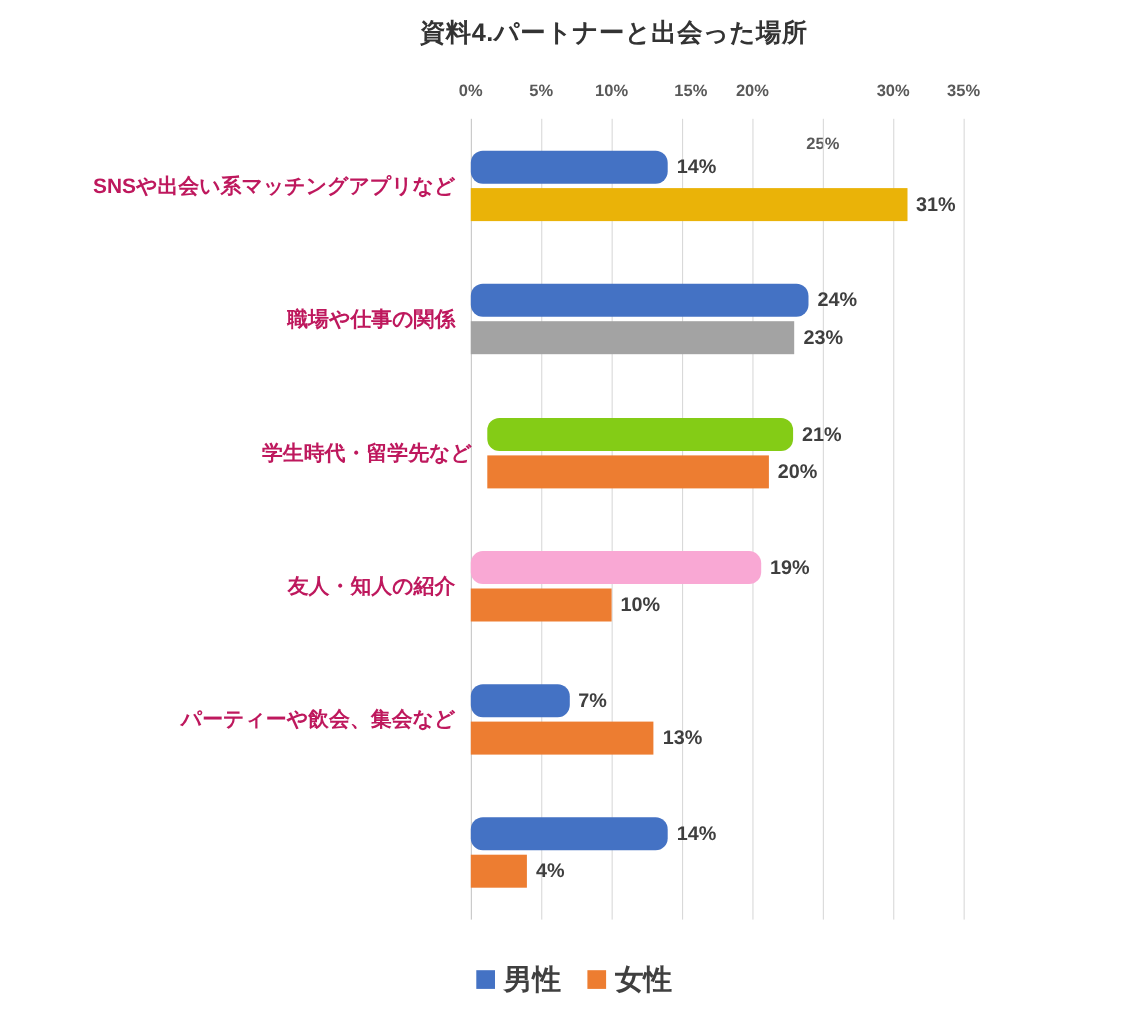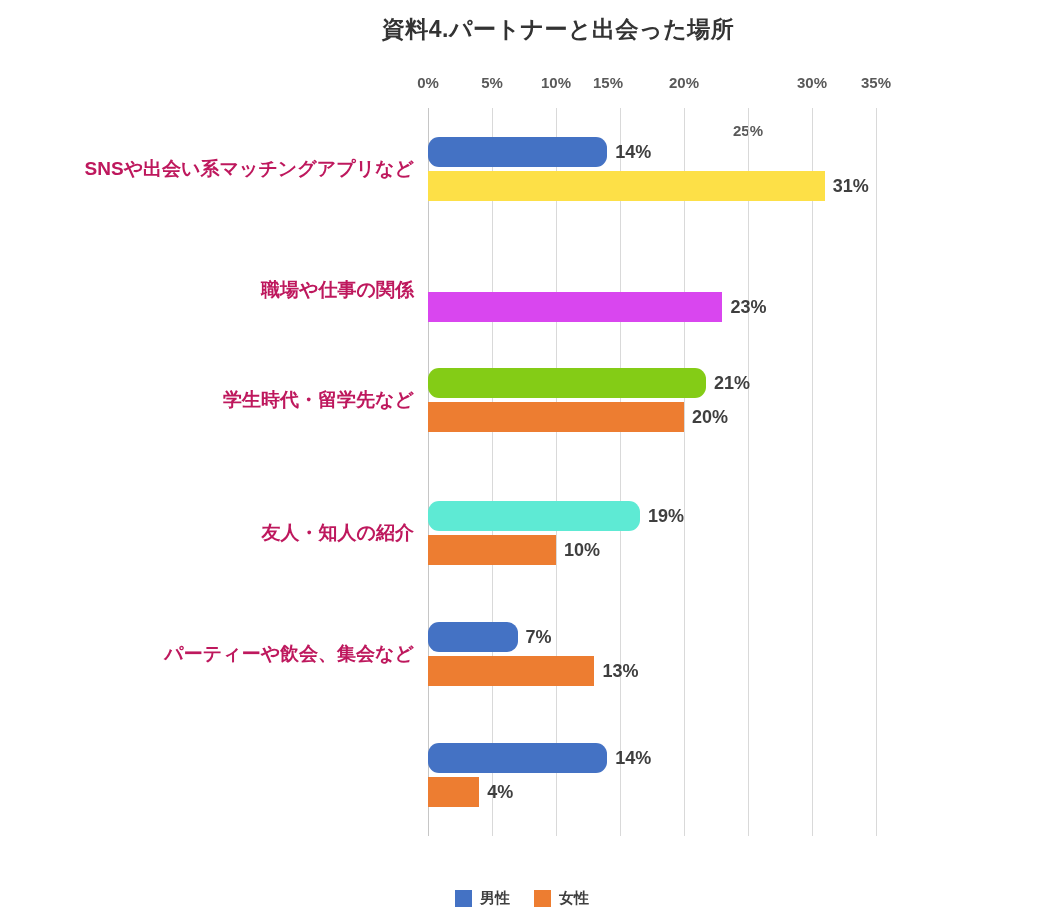--- a/index.html
+++ b/index.html
@@ -122,37 +122,37 @@
     display: flex;
     align-items: center;
     gap: 8px;
   }
   .legend-swatch {
     width: 17px;
     height: 17px;
     display: inline-block;
   }
   .legend-label {
-    font-size: 15px;
+    font-size: 26px;
     font-weight: bold;
     color: #3f3f3f;
   }
 </style>
 </head>
 <body>
 
 <div class="chart-root">
 
   <div class="chart-title">資料4.パートナーと出会った場所</div>
 
   <div class="xticks">
       <div class="xtick" style="left: 0px;">0%</div>
       <div class="xtick" style="left: 64px;">5%</div>
       <div class="xtick" style="left: 128px;">10%</div>
-      <div class="xtick" style="left: 180px;">15%</div>
+      <div class="xtick" style="left: 200px;">15%</div>
       <div class="xtick" style="left: 256px;">20%</div>
       <div class="xtick" style="left: 320px; margin-top: 48px;">25%</div>
       <div class="xtick" style="left: 384px;">30%</div>
       <div class="xtick" style="left: 448px; text-align: right;">35%</div>
     </div>
 
   <div class="plot-area">
     <div class="gridlines">
         <div class="gridline axis-line" style="left: 0px;"></div>
         <div class="gridline" style="left: 64px;"></div>
@@ -162,42 +162,45 @@
         <div class="gridline" style="left: 320px;"></div>
         <div class="gridline" style="left: 384px;"></div>
         <div class="gridline" style="left: 448px;"></div>
       </div>
     <div class="bars">
         <div class="cat-row" style="top: 0px; height: 121.333px;">
           <div class="cat-label">SNSや出会い系マッチングアプリなど</div>
           <div class="bar male" style="width: 179.2px; top: 28.6667px; background: rgb(68, 114, 196);">
             <span class="bar-value">14%</span>
           </div>
-          <div class="bar female" style="width: 396.8px; top: 62.6667px; background: #fde047;">
+          <div class="bar female" style="width: 396.8px; top: 62.6667px; background: #eab308;">
             <span class="bar-value">31%</span>
           </div>
         </div>
         <div class="cat-row" style="top: 121.333px; height: 121.333px;">
           <div class="cat-label">職場や仕事の関係</div>
-          <div class="bar female" style="width: 294.4px; top: 62.6667px; background: #d946ef;">
+          <div class="bar male" style="width: 307.2px; top: 28.6667px; background: rgb(68, 114, 196);">
+            <span class="bar-value">24%</span>
+          </div>
+          <div class="bar female" style="width: 294.4px; top: 62.6667px; background: #a3a3a3;">
             <span class="bar-value">23%</span>
           </div>
         </div>
-        <div class="cat-row" style="top: 231px; height: 121.333px;">
+        <div class="cat-row" style="top: 243px; height: 121.333px; margin-left: 15px;">
           <div class="cat-label">学生時代・留学先など</div>
           <div class="bar male" style="width: 278px; top: 28.6667px; background: #84cc16;">
             <span class="bar-value">21%</span>
           </div>
           <div class="bar female" style="width: 256px; top: 62.6667px; background: rgb(237, 125, 49);">
             <span class="bar-value">20%</span>
           </div>
         </div>
         <div class="cat-row" style="top: 364px; height: 121.333px;">
           <div class="cat-label">友人・知人の紹介</div>
-          <div class="bar male" style="width: 212px; top: 28.6667px; background: #5eead4;">
+          <div class="bar male" style="width: 264px; top: 28.6667px; background: #f9a8d4;">
             <span class="bar-value">19%</span>
           </div>
           <div class="bar female" style="width: 128px; top: 62.6667px; background: rgb(237, 125, 49);">
             <span class="bar-value">10%</span>
           </div>
         </div>
         <div class="cat-row" style="top: 485.333px; height: 121.333px;">
           <div class="cat-label">パーティーや飲会、集会など</div>
           <div class="bar male" style="width: 89.6px; top: 28.6667px; background: rgb(68, 114, 196);">
             <span class="bar-value">7%</span>

